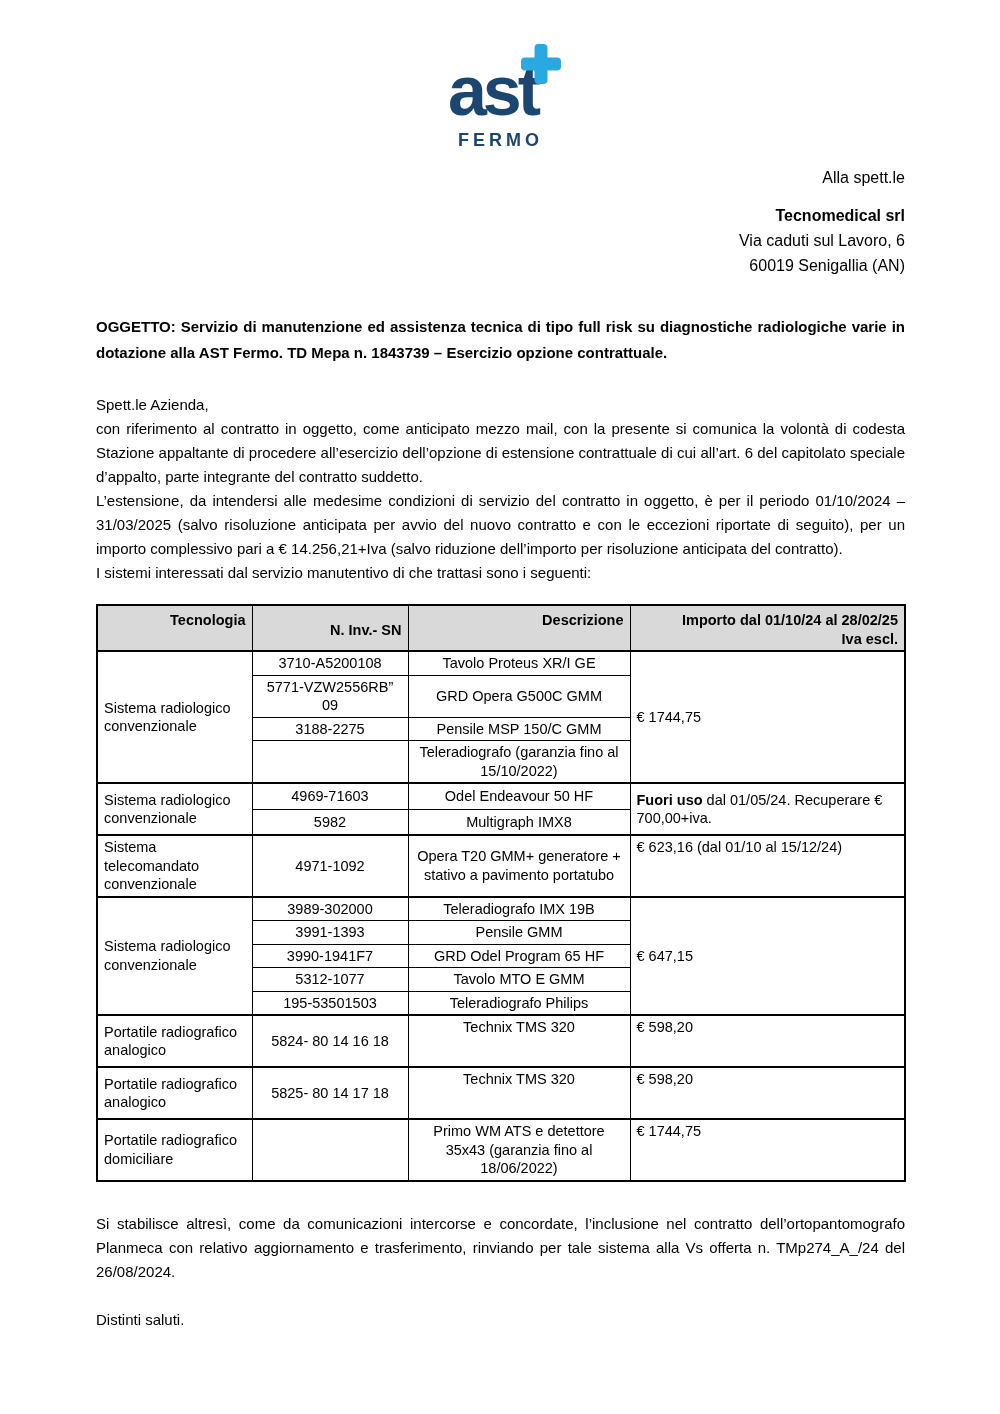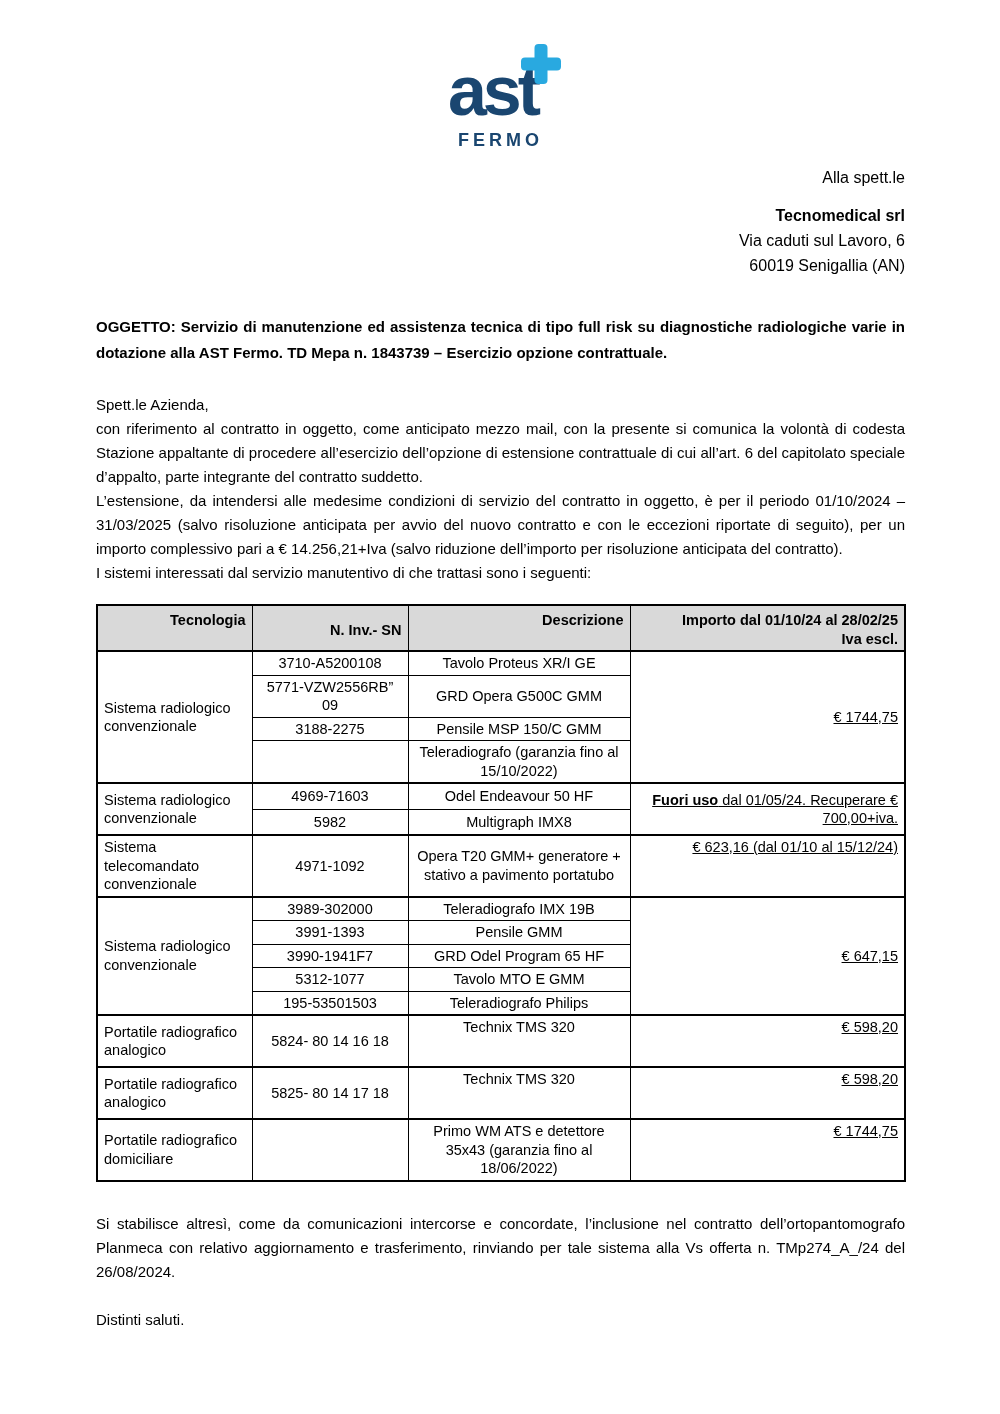--- a/index.html
+++ b/index.html
@@ -74,21 +74,21 @@
     text-align: right;
     height: 40px;
     vertical-align: top;
     padding-top: 5px;
     border-bottom: 2px solid #000;
   }
   .doc-table thead th.h-inv { vertical-align: middle; padding-top: 6px; }
   .td-tech { text-align: left; vertical-align: middle; padding: 2px 14px 2px 8px; }
   .td-inv  { text-align: center; vertical-align: middle; }
   .td-desc { text-align: center; vertical-align: middle; }
-  .td-imp  { text-align: right; vertical-align: middle; text-decoration: underline; }
+  .td-imp  { text-align: left; vertical-align: middle; }
   .vtop { vertical-align: top !important; padding-top: 3px; }
   tr.group-start td { border-top: 2px solid #000; }
 </style>
 </head>
 <body>
 
 <div class="page">
 
   <div class="logo">
     <div class="logo-mark">

